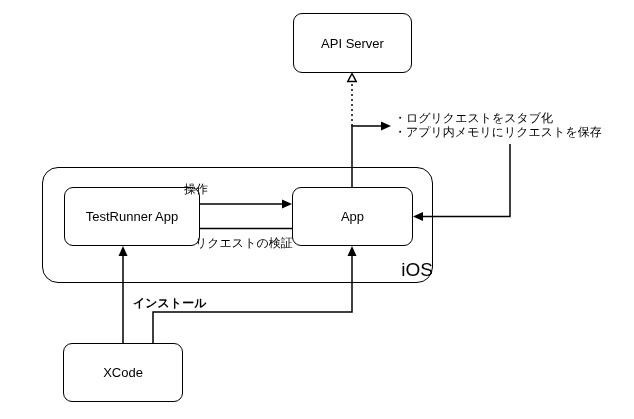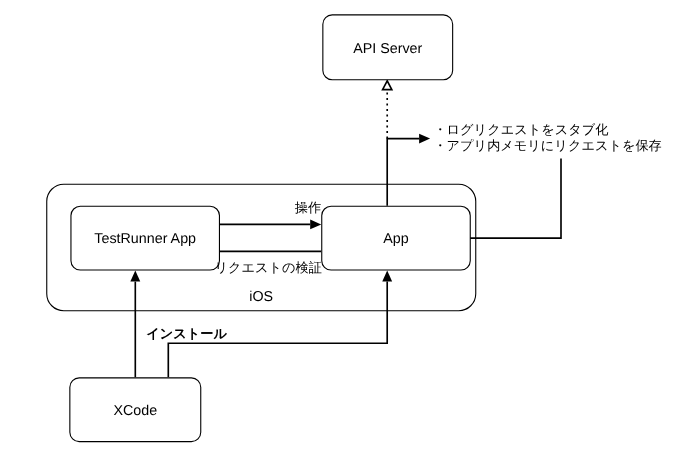--- a/index.html
+++ b/index.html
@@ -31,31 +31,31 @@
   .container-node {
     position: absolute;
     box-sizing: border-box;
     border: 1.5px solid #000000;
     border-radius: 16px;
     background: transparent;
   }
   .node-api    { left: 293px; top: 13px;  width: 119px; height: 60px; }
   .node-ios    { left: 42px;  top: 167px; width: 391px; height: 116px; }
   .node-runner { left: 64px;  top: 187px; width: 136px; height: 59px; }
-  .node-app    { left: 292px; top: 187px; width: 136px; height: 59px; }
+  .node-app    { left: 292px; top: 187px; width: 121px; height: 59px; }
   .node-xcode  { left: 63px;  top: 343px; width: 120px; height: 59px; }
   .lbl {
     position: absolute;
     font-size: 12px;
     line-height: 14px;
     white-space: nowrap;
     color: #000000;
   }
-  .lbl-ios     { left: 42px;  top: 263px; width: 391px; text-align: center; font-size: 13px; }
-  .lbl-operate { left: 184px; top: 182px; width: 108px; text-align: right; }
+  .lbl-ios     { left: 42px;  top: 263px; width: 391px; text-align: right; font-size: 19px; }
+  .lbl-operate { left: 184px; top: 182px; width: 108px; text-align: left; }
   .lbl-verify  { left: 195px; top: 236px; }
   .lbl-install { left: 133px; top: 296px; font-weight: bold; }
   .lbl-note    { left: 394px; top: 111px; }
 </style>
 </head>
 <body>
 
 <div class="stage">
 
   <svg class="wires" viewBox="0 0 634 419" fill="none" stroke="#000000" stroke-width="1.5">

